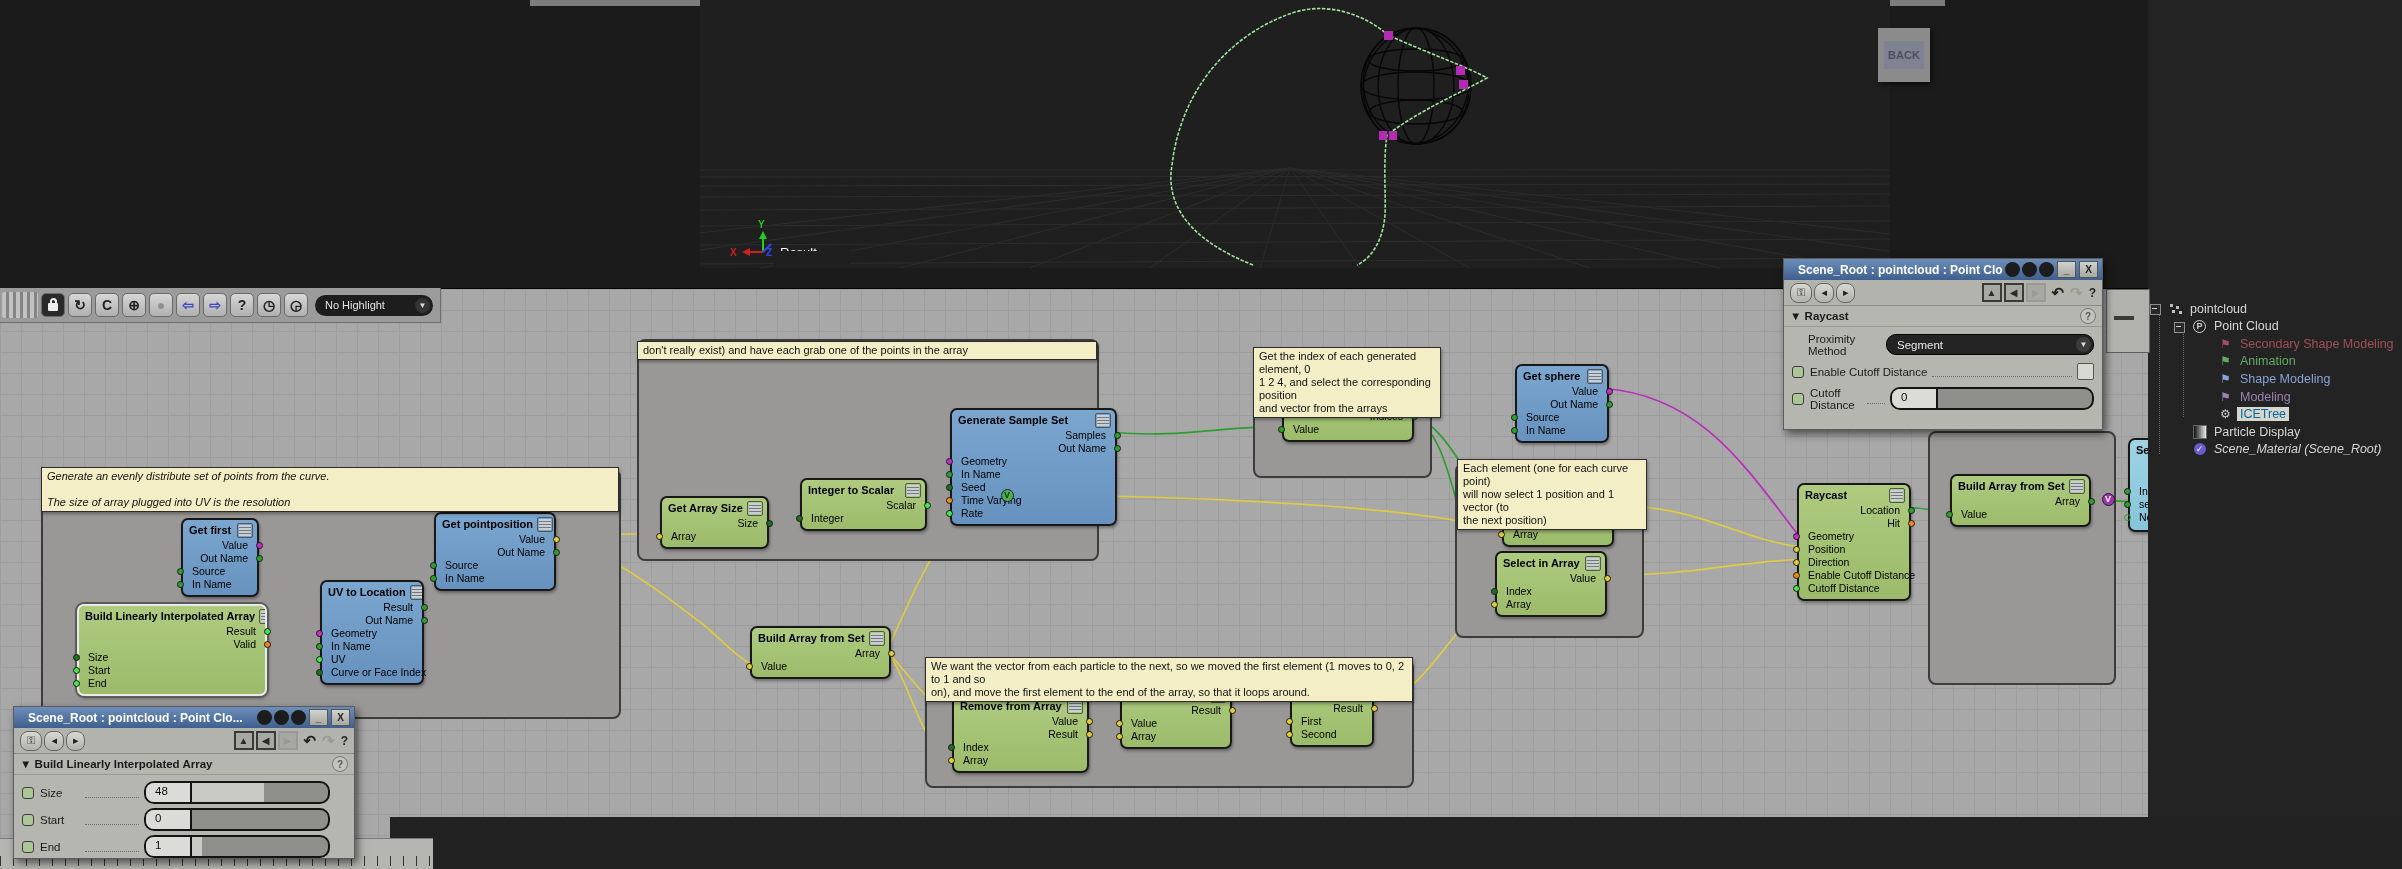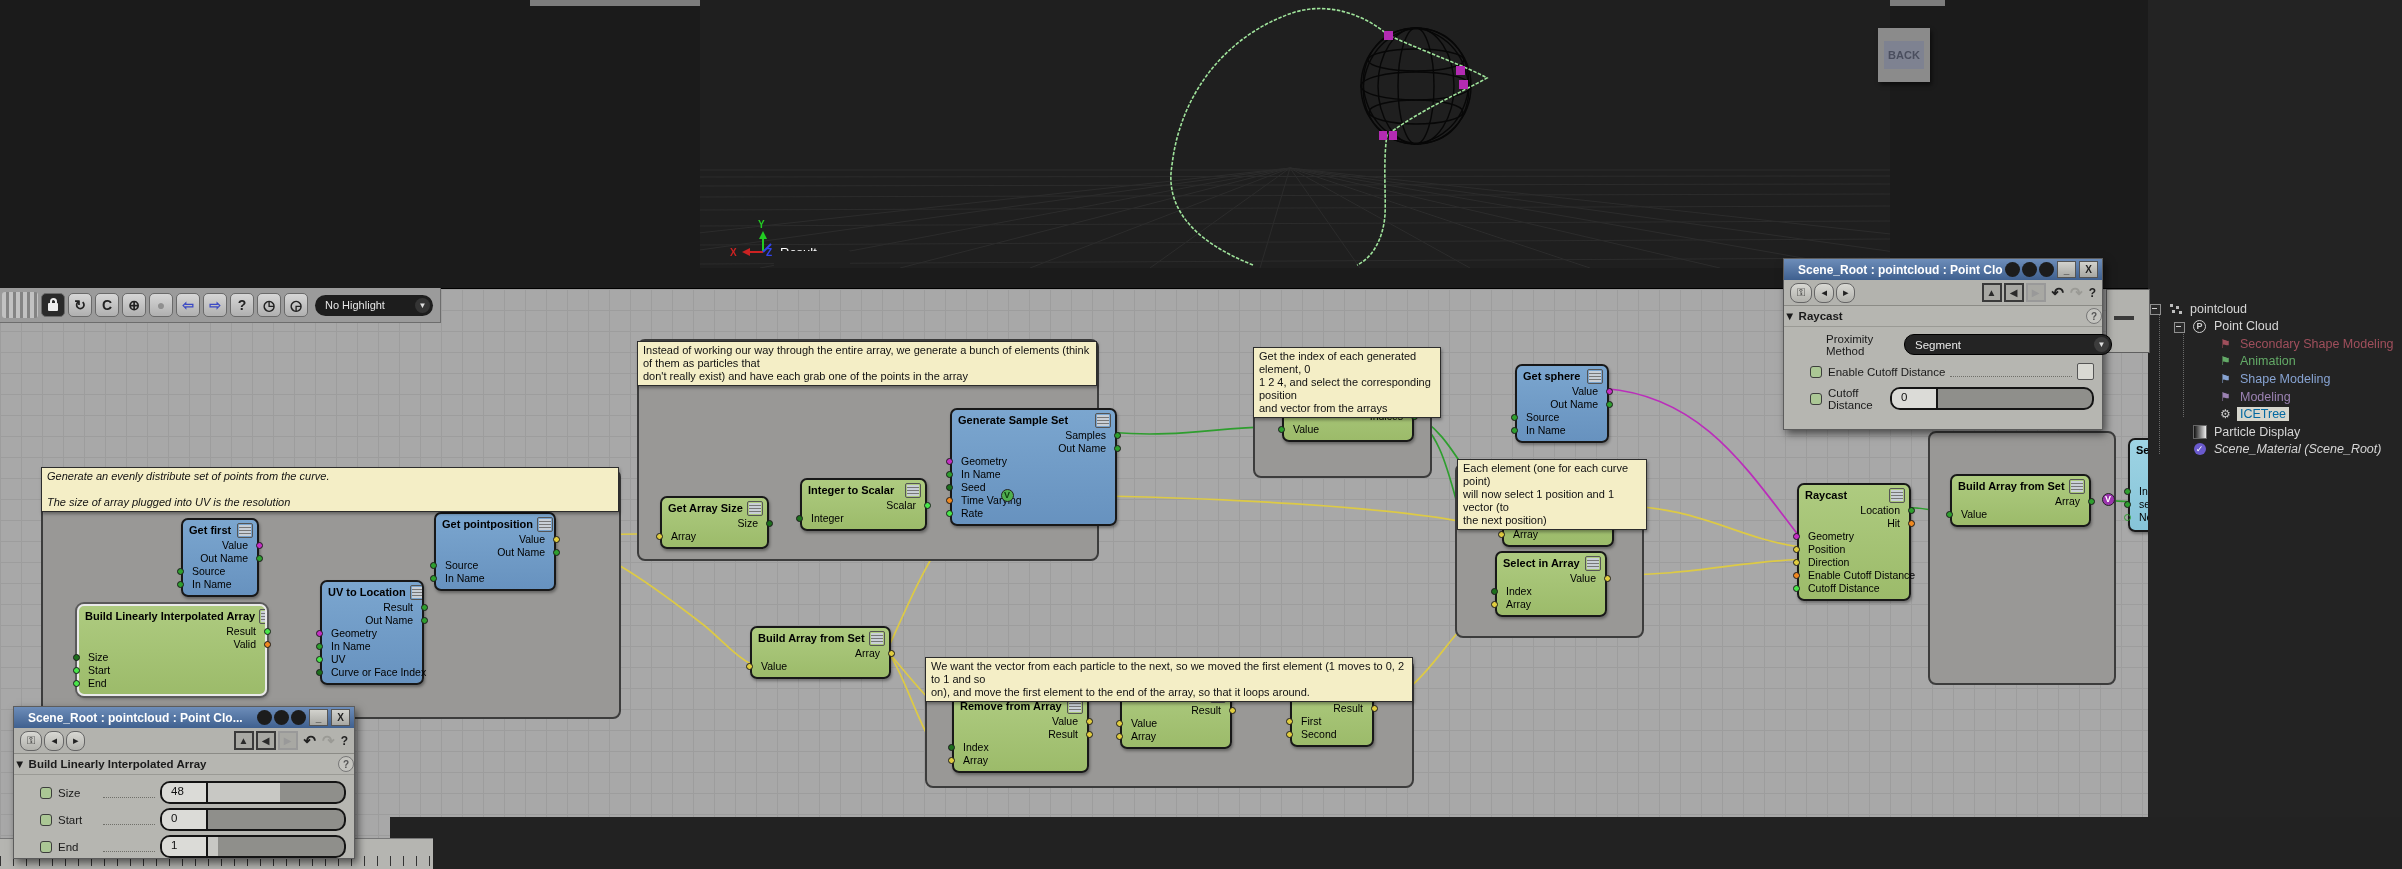--- a/index.html
+++ b/index.html
@@ -75,24 +75,24 @@
         color:#222;display:flex;align-items:center;justify-content:center;margin-left:3px;flex:none;}
   .ppg-toolbar{height:25px;background:#b3b3ae;border-bottom:1px solid #8b8b86;display:flex;align-items:center;padding:0 6px;}
   .kbtn{height:18px;background:linear-gradient(#d8d8d3,#b2b2ad);border:1px solid #666;border-radius:8px;display:flex;
         align-items:center;justify-content:center;font-size:11px;color:#222;padding:0 6px;margin-right:2px;}
   .navb{width:20px;height:19px;border:2px solid #3a3a3a;background:#a8a8a3;color:#2a2a2a;font-size:10px;display:flex;
         align-items:center;justify-content:center;margin-left:2px;box-sizing:border-box;}
   .navb.dim{border-color:#999;color:#999;}
   .ub{font-size:15px;font-weight:bold;color:#222;margin-left:6px;}
   .ub.dim{color:#9a9a95;}
   .ppg-sec{height:20px;display:flex;align-items:center;background:#b6b6b1;border-bottom:1px solid #9a9a95;
-           font-size:11.5px;font-weight:bold;color:#1a1a1a;padding:0 0;}
+           font-size:11.5px;font-weight:bold;color:#1a1a1a;padding:0 6px;}
   .ppg-sec .q{margin-left:auto;width:14px;height:14px;border-radius:50%;background:#c4c4bf;border:1px solid #777;color:#555;
               font-size:10px;display:flex;align-items:center;justify-content:center;font-weight:bold;}
-  .ppg-body{padding:4px 8px 4px 24px;}
+  .ppg-body{padding:4px 8px 4px 6px;}
   .prow{display:flex;align-items:center;height:27px;}
   .pcheck{width:10px;height:10px;background:#abc795;border:1px solid #3d3d3d;border-radius:3px;margin:0 6px 0 2px;flex:none;}
   .plabel{font-size:11.5px;color:#1a1a1a;flex:none;line-height:12px;}
   .leader{flex:1;border-bottom:1px dotted #70706a;height:9px;margin:0 5px;}
   .pslider{height:19px;border:2px solid #141414;border-radius:10px;background:#8f8f8b;overflow:hidden;display:flex;flex:none;}
   .pval{width:46px;background:#dbdbd7;font-size:11.5px;color:#111;padding:2px 0 0 9px;border-right:2px solid #141414;flex:none;box-sizing:border-box;}
   .pfill{background:#c8c8c4;height:100%;}
   .ddrop{height:19px;background:#242424;border:1px solid #000;border-radius:10px;color:#e9e9e9;font-size:11.5px;display:flex;
          align-items:center;padding-left:10px;flex:none;}
   .ddrop .arr{margin-left:auto;margin-right:2px;width:15px;height:15px;border-radius:50%;background:#3c3c3c;color:#ddd;font-size:8px;
@@ -391,21 +391,20 @@
         <div class="prow2 out">Result<div class="dot" style="background: rgb(224, 204, 63);"></div></div>
         <div class="prow2 in">First<div class="dot" style="background: rgb(224, 204, 63);"></div></div>
         <div class="prow2 in">Second<div class="dot" style="background: rgb(224, 204, 63);"></div></div>
       </div>
       <div class="comment" style="left: 41px; top: 178px; width: 566px; font-style: italic;">
         <div>Generate an evenly distribute set of points from the curve.</div>
         <div>&nbsp;</div>
         <div>The size of array plugged into UV is the resolution</div>
       </div>
       <div class="comment" style="left: 637px; top: 52px; width: 448px;">
-        <div>Instead of working our way through the entire array, we generate a bunch of elements (think of them as particles that</div>
         <div>don't really exist) and have each grab one of the points in the array</div>
       </div>
       <div class="comment" style="left: 1253px; top: 58px; width: 176px;">
         <div>Get the index of each generated element, 0</div>
         <div>1 2 4, and select the corresponding position</div>
         <div>and vector from the arrays</div>
       </div>
       <div class="comment" style="left: 1457px; top: 170px; width: 178px;">
         <div>Each element (one for each curve point)</div>
         <div>will now select 1 position and 1 vector (to</div>

